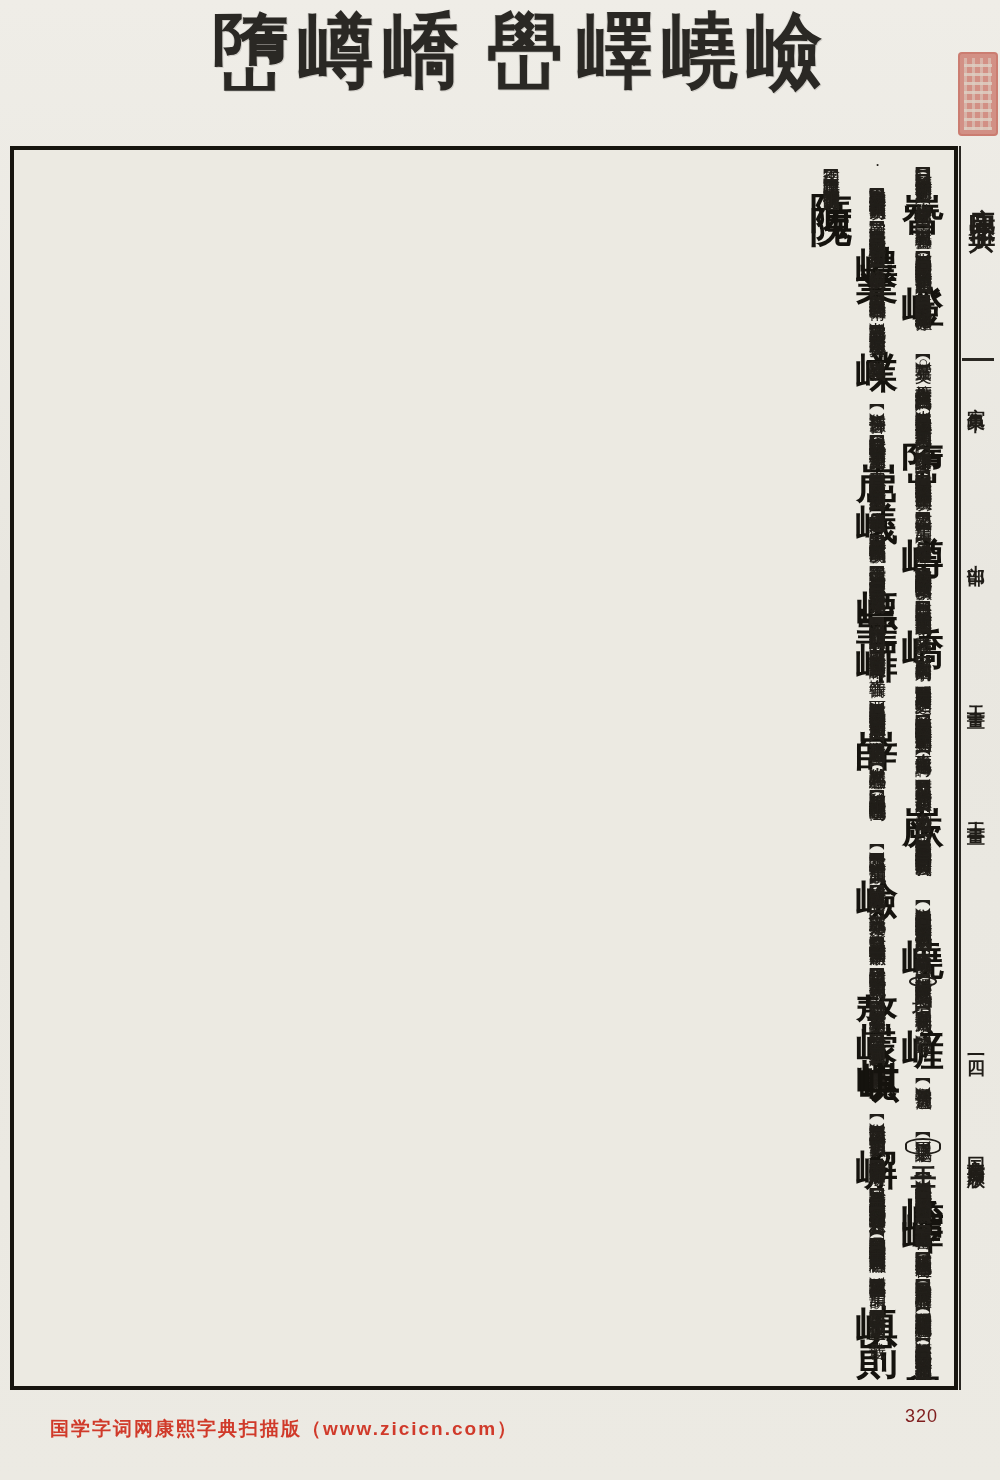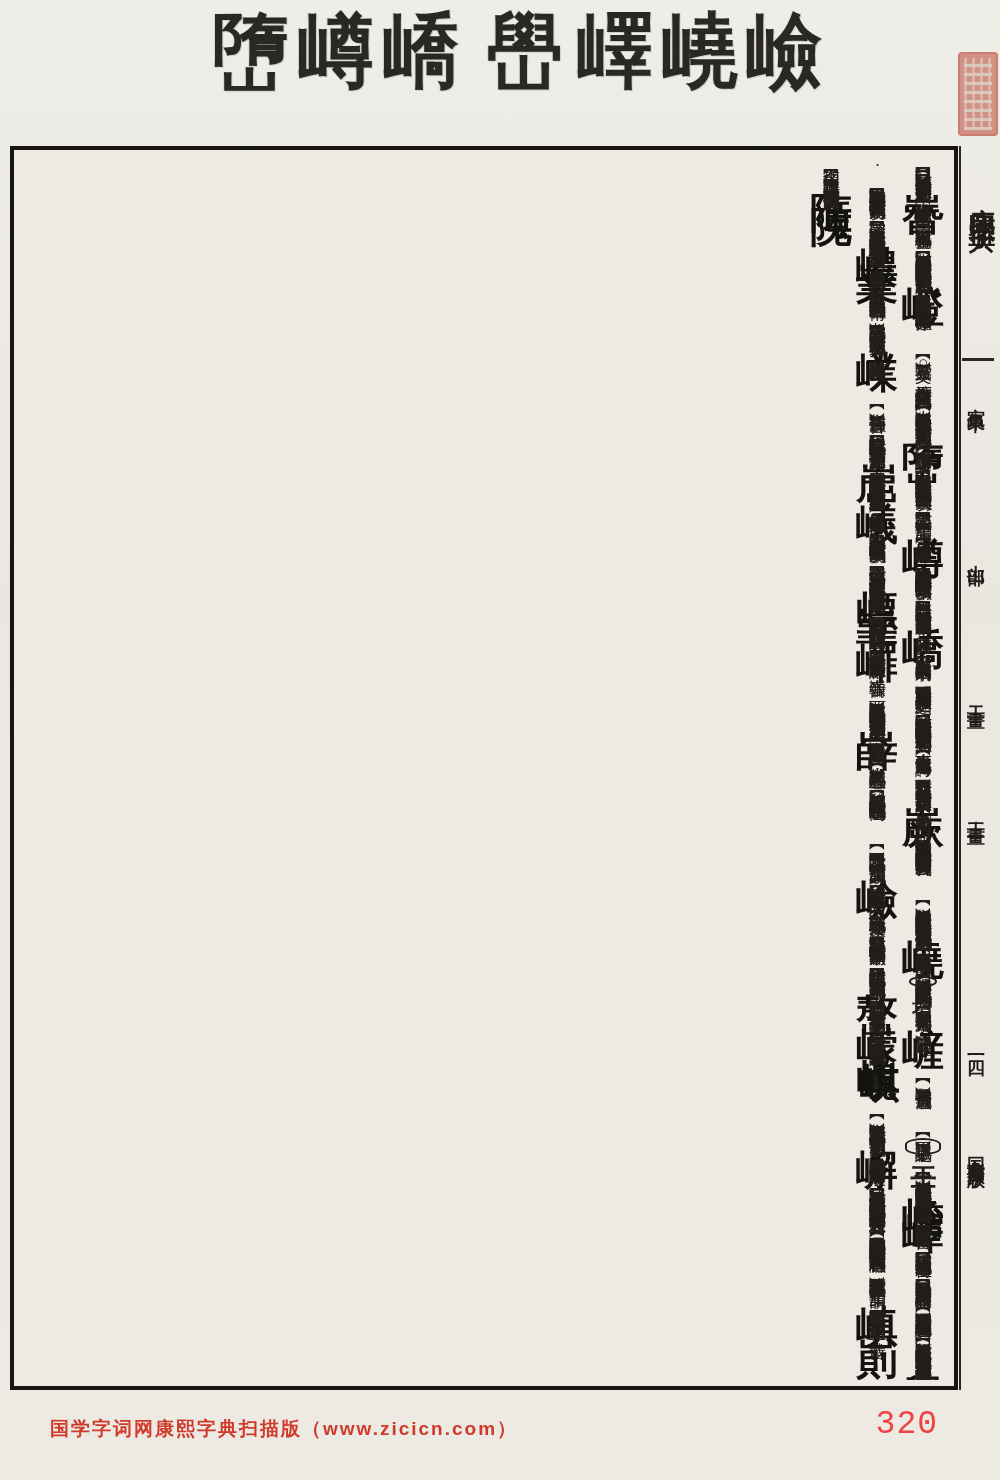--- a/index.html
+++ b/index.html
@@ -70,22 +70,22 @@
   .m-pg{top:898px;font-size:18px;}
   .m-pub{top:996px;font-size:18px;}
   
   .footer{position:absolute;left:0;top:1394px;width:1000px;height:60px;}
   .footer-note{
     position:absolute;left:50px;top:22px;width:800px;text-align:left;
     color:#d03a2a;font-size:19px;font-weight:bold;letter-spacing:2px;
     font-family:"Liberation Sans","DejaVu Sans",sans-serif;
   }
   .footer-page{
-    position:absolute;right:62px;top:12px;color:#ef4444;font-size:33px;
-    font-family:Liberation Mono, monospace;letter-spacing:1px;
+    position:absolute;right:62px;top:12px;color:#7f1d1d;font-size:18px;
+    font-family:Liberation Sans, sans-serif;letter-spacing:1px;
   }
 </style>
 </head>
 <body>
 
 <div class="seal-strip">
     <span class="seal-char" style="left: 213px;">嶞</span>
     <span class="seal-char" style="left: 298px;">嶟</span>
     <span class="seal-char" style="left: 383px;">嶠</span>
     <span class="seal-char" style="left: 487px;">嶨</span>

